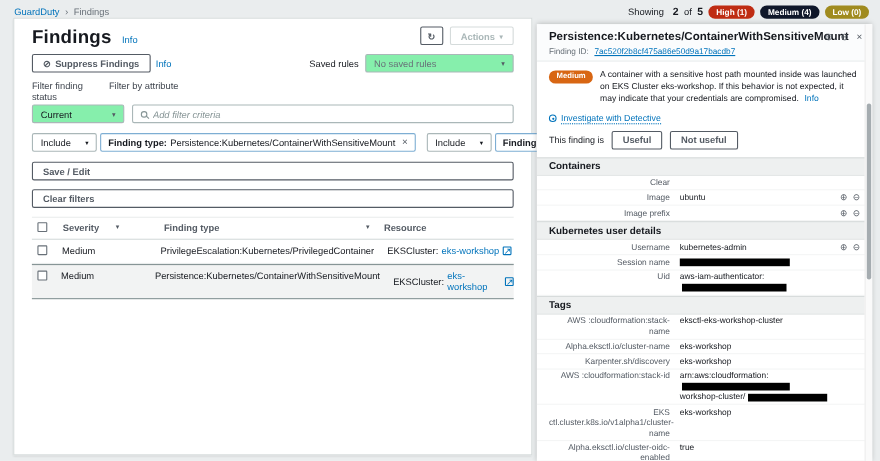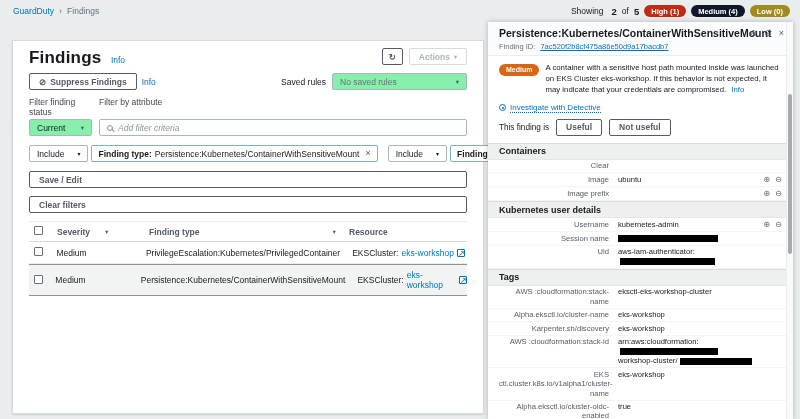--- a/index.html
+++ b/index.html
@@ -20,21 +20,21 @@
   .breadcrumb { display:flex; align-items:center; gap:5px; }
   .breadcrumb .sep { color:#687078; font-size:9px; }
   .breadcrumb .current { color:#687078; }
   .summary { display:flex; align-items:center; gap:5px; }
   .summary .showing { color:#16191f; margin-right:3px; }
   .summary b { font-size:9.5px; }
   .pill { color:#fff; font-weight:700; font-size:7.5px; padding:1.5px 7px;
     border-radius:999px; line-height:1.2; }
 
   
-  .card { position:absolute; left:12px; top:40px; width:472px; bottom:5px;
+  .card { position:absolute; left:12px; top:16px; width:472px; bottom:5px;
     background:#fff; border:1px solid #d5dbdb; box-shadow:0 1px 2px rgba(0,0,0,.12);
     padding:7px 16px; }
   .titlerow { display:flex; justify-content:space-between; align-items:flex-start; margin-bottom:5px; }
   h1 { font-size:17px; font-weight:700; display:inline; letter-spacing:.2px; }
   .infolink { font-size:8.5px; margin-left:5px; }
   .topbtns { display:flex; gap:6px; align-items:center; }
   .btn { display:inline-flex; align-items:center; gap:4px; background:#fff;
     border:1px solid #545b64; border-radius:2px; padding:2.5px 9px;
     font-size:8.5px; font-weight:700; color:#545b64; cursor:pointer; white-space:nowrap; }
   .btn.disabled { border-color:#d5dbdb; color:#aab7b8; }
@@ -66,21 +66,21 @@
   .chipgroup { display:flex; gap:3px; }
   .include { display:inline-flex; align-items:center; gap:13px; border:1px solid #aab7b8;
     background:#fff; border-radius:2px; padding:2.5px 7px; font-size:8.5px; color:#16191f; cursor:pointer; }
   .chip { display:inline-flex; align-items:center; gap:3px; border:1px solid #7eaed3;
     background:#fff; border-radius:2px; padding:2.5px 6px; font-size:8.5px; white-space:nowrap; }
   .chip b { font-weight:700; }
   .chip .x { color:#545b64; margin-left:3px; cursor:pointer; font-size:9px; line-height:1; }
 
   .btnrow { display:flex; gap:8px; margin-bottom:8px;flex-direction:column; }
 
-  .thead, .trow { display:flex; align-items:center; font-size:8.5px; }
+  .thead, .trow { display:flex; align-items:flex-start; font-size:8.5px; }
   .thead { color:#545b64; font-weight:700; padding:4px 0; border-bottom:1px solid #d5dbdb; border-top:1px solid #eaeded; }
   .trow { color:#16191f; padding:5px 0; border-bottom:1px solid #eaeded; cursor:pointer; }
   .trow.selected { background:#f2f3f3; border-top:1px solid #879596; border-bottom:1px solid #879596; }
   .col-cb { width:28px; padding-left:5px; }
   .cb { width:9px; height:9px; border:1px solid #687078; border-radius:1px; background:#fff; display:inline-block; }
   .col-sev { width:92px; display:flex; align-items:center; gap:14px; }
   .col-type { flex:1; display:flex; justify-content:space-between; align-items:center; padding-right:12px; }
   .col-res { width:118px; display:flex; align-items:center; gap:3px; }
   .sortcaret { font-size:5.5px; color:#545b64; }
   .ext { font-size:8px; color:#0073bb; border:1px solid #0073bb; border-radius:1px;
@@ -175,21 +175,21 @@
       </span>
     </div>
   </div>
 
   <div class="filterlabels">
     <span class="l1">Filter finding status</span>
     <span>Filter by attribute</span>
   </div>
 
   <div class="controlsrow">
-    <span class="select" style="width:63px">
+    <span class="select" style="width:84px">
       <span>Current</span>
       <span class="chev">▾</span>
     </span>
     <span class="search">
       <span class="mag"></span>
       <input placeholder="Add filter criteria" style="">
     </span>
   </div>
 
   <div class="chipsrow">

